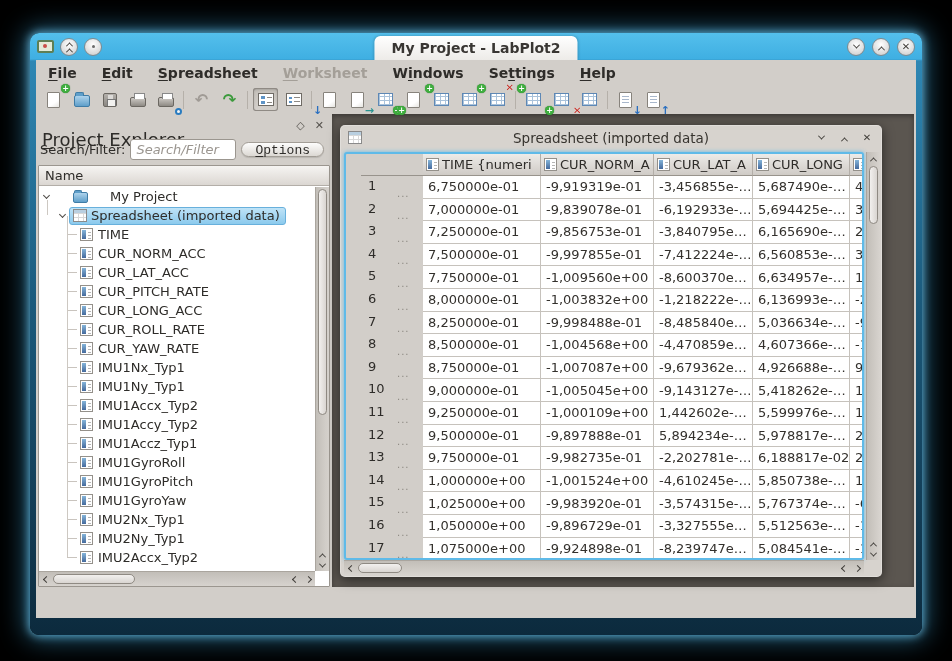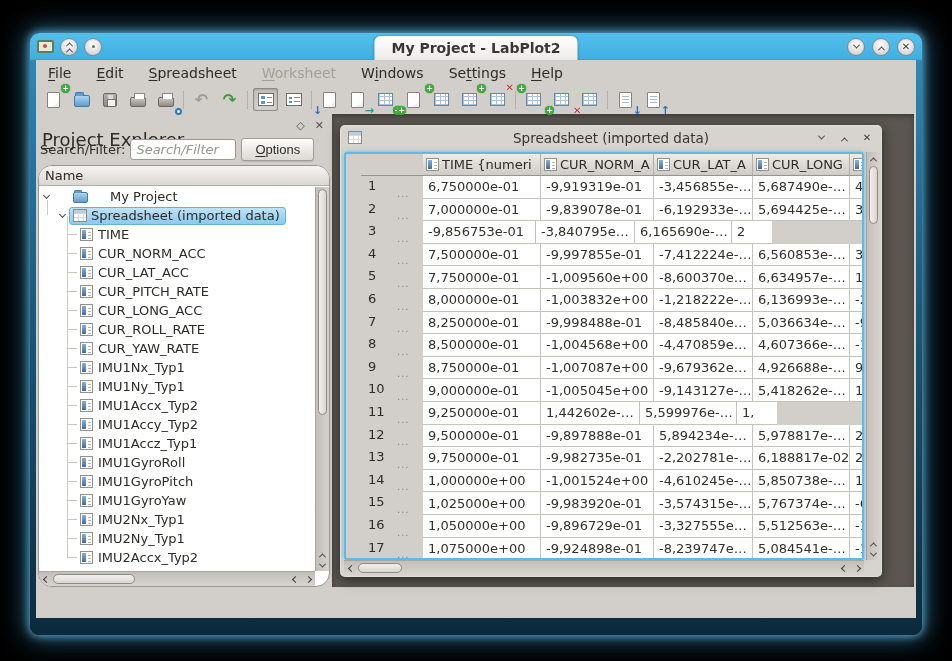--- a/index.html
+++ b/index.html
@@ -27,21 +27,21 @@
   .glyph-dot { width:3px; height:3px; border-radius:50%; background:#6a6a6a; }
   .dbl-chev { display:flex; flex-direction:column; gap:1px; margin-top:1px; }
   .title-tab { position:absolute; left:50%; transform:translateX(-50%); top:3px; height:24px;
     background:linear-gradient(#ffffff,#edebe8); border-radius:6px 6px 0 0; padding:0 17px;
     display:flex; align-items:center; font-size:14px; font-weight:bold; color:#393633;
     box-shadow:0 0 3px rgba(0,0,0,.25); white-space:nowrap; }
 
   .window-body { position:absolute; left:6px; right:6px; top:27px; bottom:17px; background:#d2cec9; overflow:hidden; }
 
   
-  .menubar { height:26px; display:flex; align-items:center; gap:25px; padding-left:12px; font-size:14px; color:#2e2c29; }
+  .menubar { height:26px; display:flex; align-items:center; gap:25px; padding-left:12px; font-size:14px; color:#2e2c29;font-weight:bold; }
   .menu-item { cursor:default; white-space:nowrap; }
   .menu-item.disabled { color:#a49f98; }
   .mn { text-decoration:underline; text-underline-offset:2px; }
 
   
   .toolbar { height:27px; display:flex; align-items:center; padding-left:5px; }
   .tgroup { display:flex; align-items:center; gap:3px; }
   .tsep { width:1px; height:18px; background:#b5b0a9; margin:0 5px; }
   .tbtn { width:25px; height:23px; display:flex; align-items:center; justify-content:center; position:relative; border-radius:3px; }
   .tbtn.pressed { background:linear-gradient(#c2beb8,#d6d2cd); box-shadow:inset 0 0 0 1px #8f8a84, inset 0 1px 3px rgba(0,0,0,.28); }
@@ -82,23 +82,23 @@
 
   
   .explorer { width:292px; display:flex; flex-direction:column; font-size:13px; color:#2e2c29; }
   .panel-head { height:22px; display:flex; align-items:center; padding:0 6px 0 4px; }
   .panel-title { font-size:18px;margin-top:28px; }
   .panel-icons { margin-left:auto; display:flex; gap:10px; align-items:center; color:#55524d; font-size:11px; }
   .search-row { height:26px; display:flex; align-items:center; gap:5px; padding:0 2px; }
   .search-input { width:106px; height:21px; background:#fff; border:1px solid #9b968f; border-radius:3px; padding:0 5px;
     font-family:"DejaVu Sans", sans-serif; font-size:13px; font-style:italic; color:#444; outline:none; }
   .search-input::placeholder { color:#9a958f; font-style:italic; }
-  .btn { height:23px; padding:0 13px; background:linear-gradient(#fdfdfc,#dcd8d3); border:1px solid #a29d96; border-radius:3px;
-    font-family:Liberation Sans, sans-serif; font-size:13px; color:#2e2c29; box-shadow:0 1px 1px rgba(0,0,0,.12); }
-  .tree-frame { position:relative; margin-top:3px; flex:1; background:#fff; border:1px solid #9b968f; border-radius:14px; overflow:hidden; }
+  .btn { height:15px; padding:0 13px; background:linear-gradient(#fdfdfc,#dcd8d3); border:1px solid #a29d96; border-radius:11px;
+    font-family:Liberation Mono, monospace; font-size:13px; color:#2e2c29; box-shadow:0 1px 1px rgba(0,0,0,.12); }
+  .tree-frame { position:relative; margin-top:3px; flex:1; background:#fff; border:1px solid #9b968f; border-radius:1px; overflow:hidden; }
   .tree-header { height:20px; background:linear-gradient(#f6f4f2,#dbd7d2); border-bottom:1px solid #b3aea8; display:flex; align-items:center; padding-left:6px; font-size:13px; }
   .tree-body { position:absolute; top:21px; left:0; right:14px; bottom:15px; overflow:hidden; }
   .tw-row { height:19px; display:flex; align-items:center; position:relative; white-space:nowrap; }
   .tw-root { padding-left:5px; gap:22px; }
   .tw-child { padding-left:21px; gap:2px; }
   .tw-col { padding-left:41px; gap:5px; }
   .tw-col::before { content:""; position:absolute; left:28px; top:9px; width:10px; height:1px; background:#c9c4be; }
   .chev { width:5px; height:5px; border-right:1.5px solid #4e4b46; border-bottom:1.5px solid #4e4b46; display:inline-block; transform:rotate(45deg); margin:-2px 2px 0 0; }
   .vguide { position:absolute; width:1px; background:#cdc8c2; }
   .sel { display:flex; align-items:center; gap:4px; height:18px; padding:0 5px 0 3px; border-radius:3px;
@@ -483,20 +483,21 @@
                 <div class="td c2">-9,839078e-01</div>
                 <div class="td c3">-6,192933e-…</div>
                 <div class="td c4">5,694425e-…</div>
                 <div class="td c5">3</div>
               </div>
               <div class="srow tr">
                 <div class="rh">
                   <span class="num">3</span>
                   <span class="dots">...</span>
                 </div>
+                <div class="td c1">7,250000e-01</div>
                 <div class="td c2">-9,856753e-01</div>
                 <div class="td c3">-3,840795e…</div>
                 <div class="td c4">6,165690e-…</div>
                 <div class="td c5">2</div>
               </div>
               <div class="srow tr">
                 <div class="rh">
                   <span class="num">4</span>
                   <span class="dots">...</span>
                 </div>
@@ -571,20 +572,21 @@
                 <div class="td c3">-9,143127e-…</div>
                 <div class="td c4">5,418262e-…</div>
                 <div class="td c5">1,</div>
               </div>
               <div class="srow tr">
                 <div class="rh">
                   <span class="num">11</span>
                   <span class="dots">...</span>
                 </div>
                 <div class="td c1">9,250000e-01</div>
+                <div class="td c2">-1,000109e+00</div>
                 <div class="td c3">1,442602e-…</div>
                 <div class="td c4">5,599976e-…</div>
                 <div class="td c5">1,</div>
               </div>
               <div class="srow tr">
                 <div class="rh">
                   <span class="num">12</span>
                   <span class="dots">...</span>
                 </div>
                 <div class="td c1">9,500000e-01</div>

